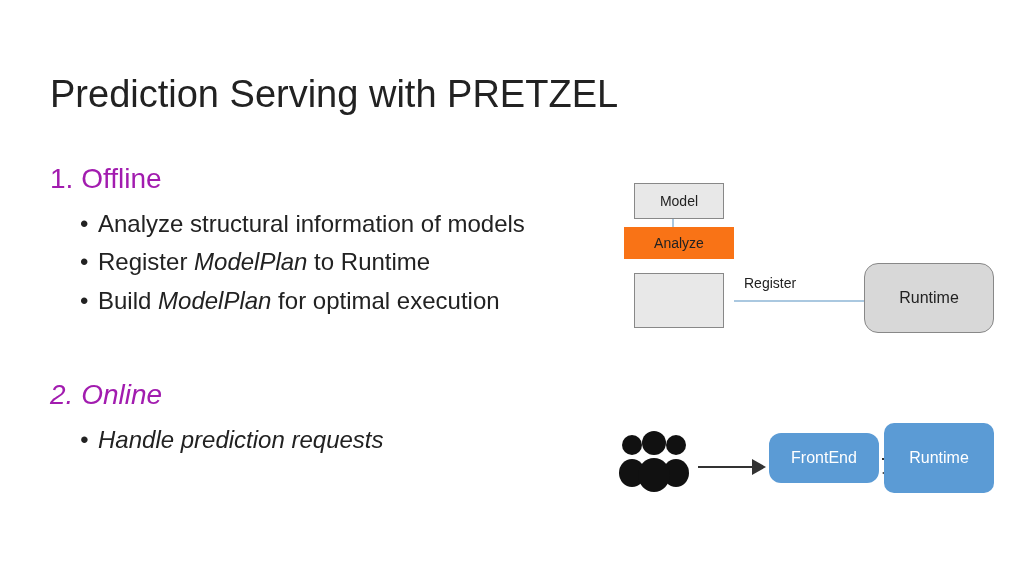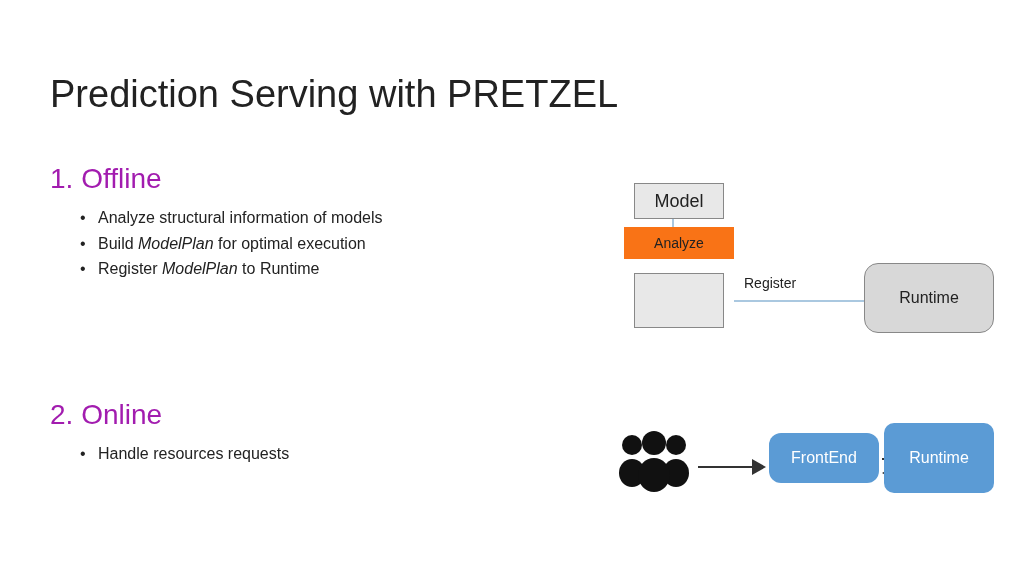--- a/index.html
+++ b/index.html
@@ -41,43 +41,44 @@
       margin-bottom: 10px;
     }
 
     .bullet-list {
       list-style: none;
       margin-left: 30px;
       margin-bottom: 0;
     }
 
     .bullet-list li {
-      font-size: 16px;
+      font-size: 24px;
       color: #222;
       line-height: 1.6;
       position: relative;
       padding-left: 18px;
     }
 
     .bullet-list li::before {
       content: '•';
       position: absolute;
       left: 0;
       color: #222;
     }
 
     .italic {
       font-style: italic;
     }
 
     .section-online {
       position: absolute;
       left: 50px;
-      top: 356px;
+      top: 336px;
       width: 540px;
+      font-style: italic;
     }
 
     
     .diagram-offline {
       position: absolute;
       right: 30px;
       top: 140px;
       width: 380px;
       height: 180px;
     }
@@ -95,21 +96,21 @@
       position: absolute;
       left: 20px;
       top: 0px;
       width: 90px;
       height: 36px;
       border: 1.5px solid #888;
       background: #e8e8e8;
       display: flex;
       align-items: center;
       justify-content: center;
-      font-size: 18px;
+      font-size: 14px;
       color: #222;
     }
 
     .box-analyze {
       position: absolute;
       left: 10px;
       top: 44px;
       width: 110px;
       height: 32px;
       background: #f97316;
@@ -269,33 +270,33 @@
 
   <h1 class="slide-title">Prediction Serving with PRETZEL</h1>
 
   <div class="content-left">
     <div class="section-heading">1.   Offline</div>
     <ul class="bullet-list">
       <li>
         <span>Analyze structural information of models</span>
       </li>
       <li>
-        Build <span class="italic">ModelPlan</span> for optimal execution
+        Register <span class="italic">ModelPlan</span> to Runtime
       </li>
       <li>
-        Register <span class="italic">ModelPlan</span> to Runtime
+        Build <span class="italic">ModelPlan</span> for optimal execution
       </li>
     </ul>
   </div>
 
   <div class="section-online">
     <div class="section-heading">2.   Online</div>
     <ul class="bullet-list">
       <li>
-        <span>Handle resources requests</span>
+        <span>Handle prediction requests</span>
       </li>
     </ul>
   </div>
 
   <div class="diagram-offline">
 
     <div class="box-model">
       <span>Model</span>
     </div>
 

